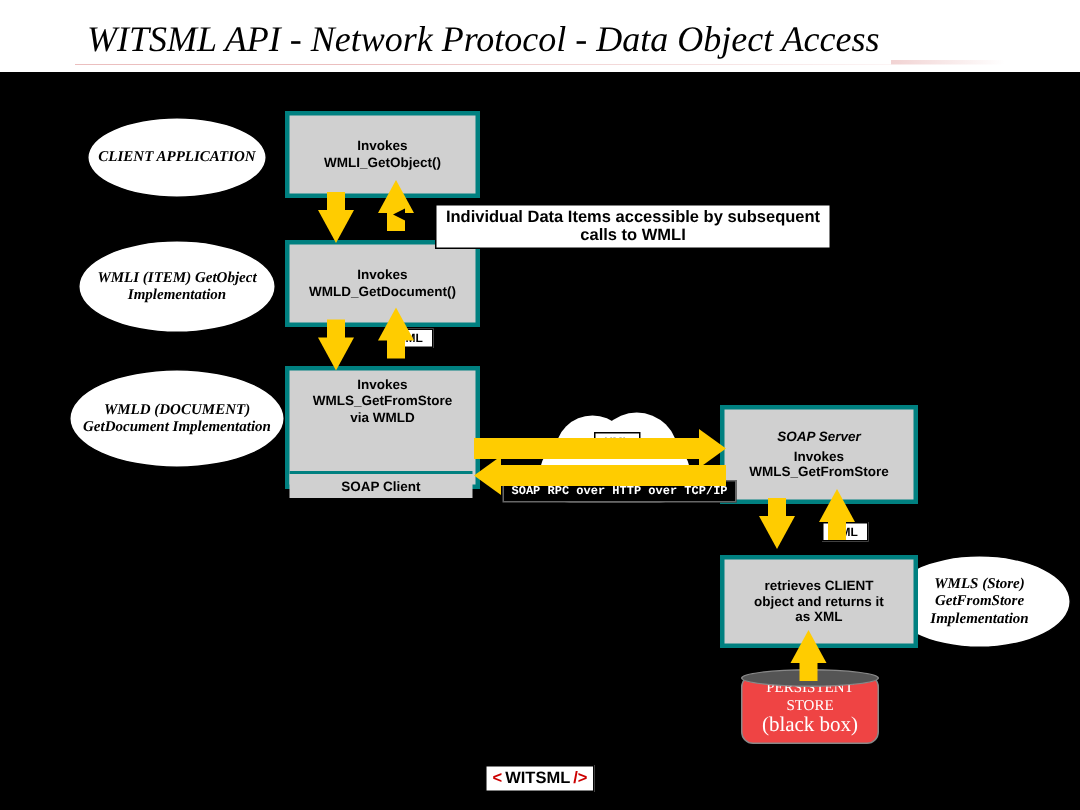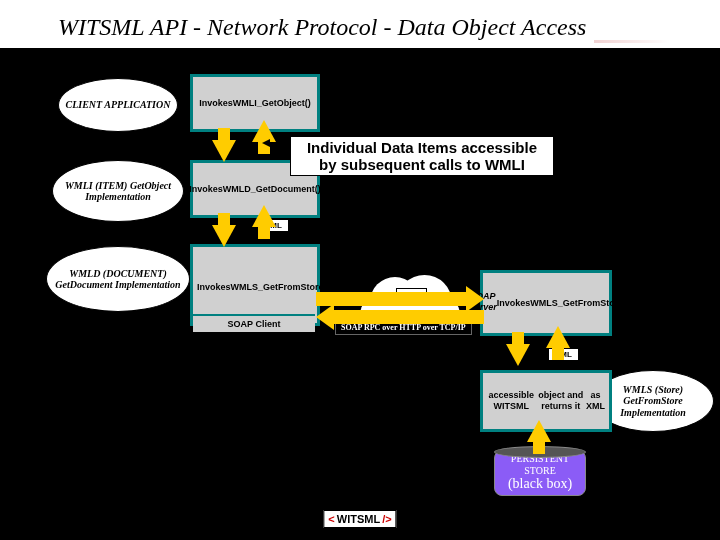--- a/index.html
+++ b/index.html
@@ -1,22 +1,22 @@
 <!DOCTYPE html>
 <html><head>
 <meta charset="utf-8">
 <style>
 body{margin:0;width:720px;height:540px;background:#000;font-family:Arial,sans-serif;position:relative;overflow:hidden}
 .title{position:absolute;top:12px;left:50px;font-family:"Times New Roman",serif;font-style:italic;font-size:24px;color:#000;background:#fff;padding:2px 8px;z-index:10}
 .title-bar{position:absolute;top:40px;left:50px;right:50px;height:3px;background:linear-gradient(to right,#b00000 0%,#b00000 30%,rgba(176,0,0,0) 100%);z-index:9}
 .title-bg{position:absolute;top:0;left:0;right:0;height:48px;background:#fff;z-index:8}
 .ellipse{position:absolute;background:#fff;border:1px solid #000;border-radius:50%;display:flex;align-items:center;justify-content:center;text-align:center;font-family:"Times New Roman",serif;font-style:italic;font-weight:bold;font-size:10px;line-height:1.15;padding:4px}
-.box{position:absolute;background:#d0d0d0;border:3px solid #008080;display:flex;flex-direction:row;align-items:center;justify-content:center;text-align:center;font-family:Arial,sans-serif;font-size:9px;font-weight:bold;line-height:1.2;padding:4px}
-.label-box{position:absolute;background:#fff;border:1px solid #000;font-size:15px;font-weight:bold;padding:2px 6px;text-align:center;font-family:Arial,sans-serif}
-.cyl{position:absolute;background:#8b5cf6;border:1px solid #888;border-radius:8px 8px 8px 8px;display:flex;flex-direction:column;align-items:center;justify-content:center;color:#fff;font-family:"Times New Roman",serif;font-size:10px;text-align:center;line-height:1.15}
+.box{position:absolute;background:#d0d0d0;border:3px solid #008080;display:flex;flex-direction:column;align-items:center;justify-content:center;text-align:center;font-family:Arial,sans-serif;font-size:9px;font-weight:bold;line-height:1.2;padding:4px}
+.label-box{position:absolute;background:#fff;border:1px solid #000;font-size:11px;font-weight:bold;padding:2px 6px;text-align:center;font-family:Arial,sans-serif}
+.cyl{position:absolute;background:#ef4444;border:1px solid #888;border-radius:8px 8px 8px 8px;display:flex;flex-direction:column;align-items:center;justify-content:center;color:#fff;font-family:"Times New Roman",serif;font-size:10px;text-align:center;line-height:1.15}
 .cyl::before{content:"";position:absolute;top:-5px;left:-1px;right:-1px;height:10px;background:#555;border:1px solid #888;border-radius:50%}
 .cloud{position:absolute;background:#fff;border-radius:40px;filter:drop-shadow(0 0 0 #000)}
 .cloud::before,.cloud::after{content:"";position:absolute;background:#fff;border-radius:50%}
 .cloud::before{width:50px;height:50px;top:-18px;left:10px}
 .cloud::after{width:55px;height:55px;top:-20px;right:8px}
 .arrow{position:absolute}
 .arrow-down{width:0;height:0;border-left:12px solid transparent;border-right:12px solid transparent;border-top:22px solid #ffcc00}
 .arrow-down::before{content:"";position:absolute;top:-34px;left:-6px;width:12px;height:14px;background:#ffcc00}
 .arrow-up{width:0;height:0;border-left:12px solid transparent;border-right:12px solid transparent;border-bottom:22px solid #ffcc00}
 .arrow-up::before{content:"";position:absolute;bottom:-34px;left:-6px;width:12px;height:14px;background:#ffcc00}
@@ -24,21 +24,21 @@
 .arrow-left-long::before{content:"";position:absolute;left:-18px;top:-6px;width:0;height:0;border-top:13px solid transparent;border-bottom:13px solid transparent;border-right:18px solid #ffcc00}
 .arrow-right-long{height:14px;background:#ffcc00}
 .arrow-right-long::before{content:"";position:absolute;right:-18px;top:-6px;width:0;height:0;border-top:13px solid transparent;border-bottom:13px solid transparent;border-left:18px solid #ffcc00}
 .thin-arrow-left{height:1px;background:#000}
 .thin-arrow-left::before{content:"";position:absolute;left:-8px;top:-4px;width:0;height:0;border-top:4px solid transparent;border-bottom:4px solid transparent;border-right:8px solid #000}
 .soap-client{position:absolute;background:#d0d0d0;border-top:2px solid #008080;font-size:9px;font-weight:bold;padding:3px 6px;text-align:center;font-family:Arial,sans-serif}
 .sub-label{font-weight:bold;font-style:italic;font-size:9px;margin-bottom:2px}
 .logo{position:absolute;bottom:12px;left:50%;transform:translateX(-50%);background:#fff;border:1px solid #000;font-family:Arial,sans-serif;font-weight:bold;font-size:11px;padding:2px 4px;display:flex;align-items:center;gap:2px}
 .logo .lt{color:#c00}
 .logo .gt{color:#c00}
-.black-label{position:absolute;background:#000;color:#fff;font-size:8px;font-weight:bold;padding:2px 5px;border:1px solid #666;font-family:Liberation Serif, serif}
+.black-label{position:absolute;background:#000;color:#fff;font-size:8px;font-weight:bold;padding:2px 5px;border:1px solid #666;font-family:Liberation Mono, monospace}
 .xml-tag{position:absolute;background:#fff;border:1px solid #000;font-size:8px;font-weight:bold;padding:1px 6px;font-family:Arial,sans-serif}
 </style>
 </head>
 <body>
 
 <div class="title-bg"></div>
 <div class="title">WITSML API - Network Protocol - Data Object Access</div>
 <div class="title-bar"></div>
 
 <div class="ellipse" style="top:78px;left:58px;width:110px;height:44px">CLIENT APPLICATION</div>
@@ -63,21 +63,21 @@
 </div>
 <div class="soap-client" style="top:314px;left:193px;width:110px">SOAP Client</div>
 
 <div class="box" style="top:270px;left:480px;width:118px;height:52px">
   <span class="sub-label">SOAP Server</span>
   <span>Invokes</span>
   <span>WMLS_GetFromStore</span>
 </div>
 
 <div class="box" style="top:370px;left:480px;width:118px;height:48px">
-  <span>accessible WITSML</span>
+  <span>retrieves CLIENT</span>
   <span>object and returns it</span>
   <span>as XML</span>
 </div>
 
 <div class="cloud" style="top:295px;left:360px;width:100px;height:40px"></div>
 
 <div class="cyl" style="top:450px;left:494px;width:90px;height:44px">
   <span>PERSISTENT</span>
   <span>STORE</span>
   <span style="font-size:14px">(black box)</span>

